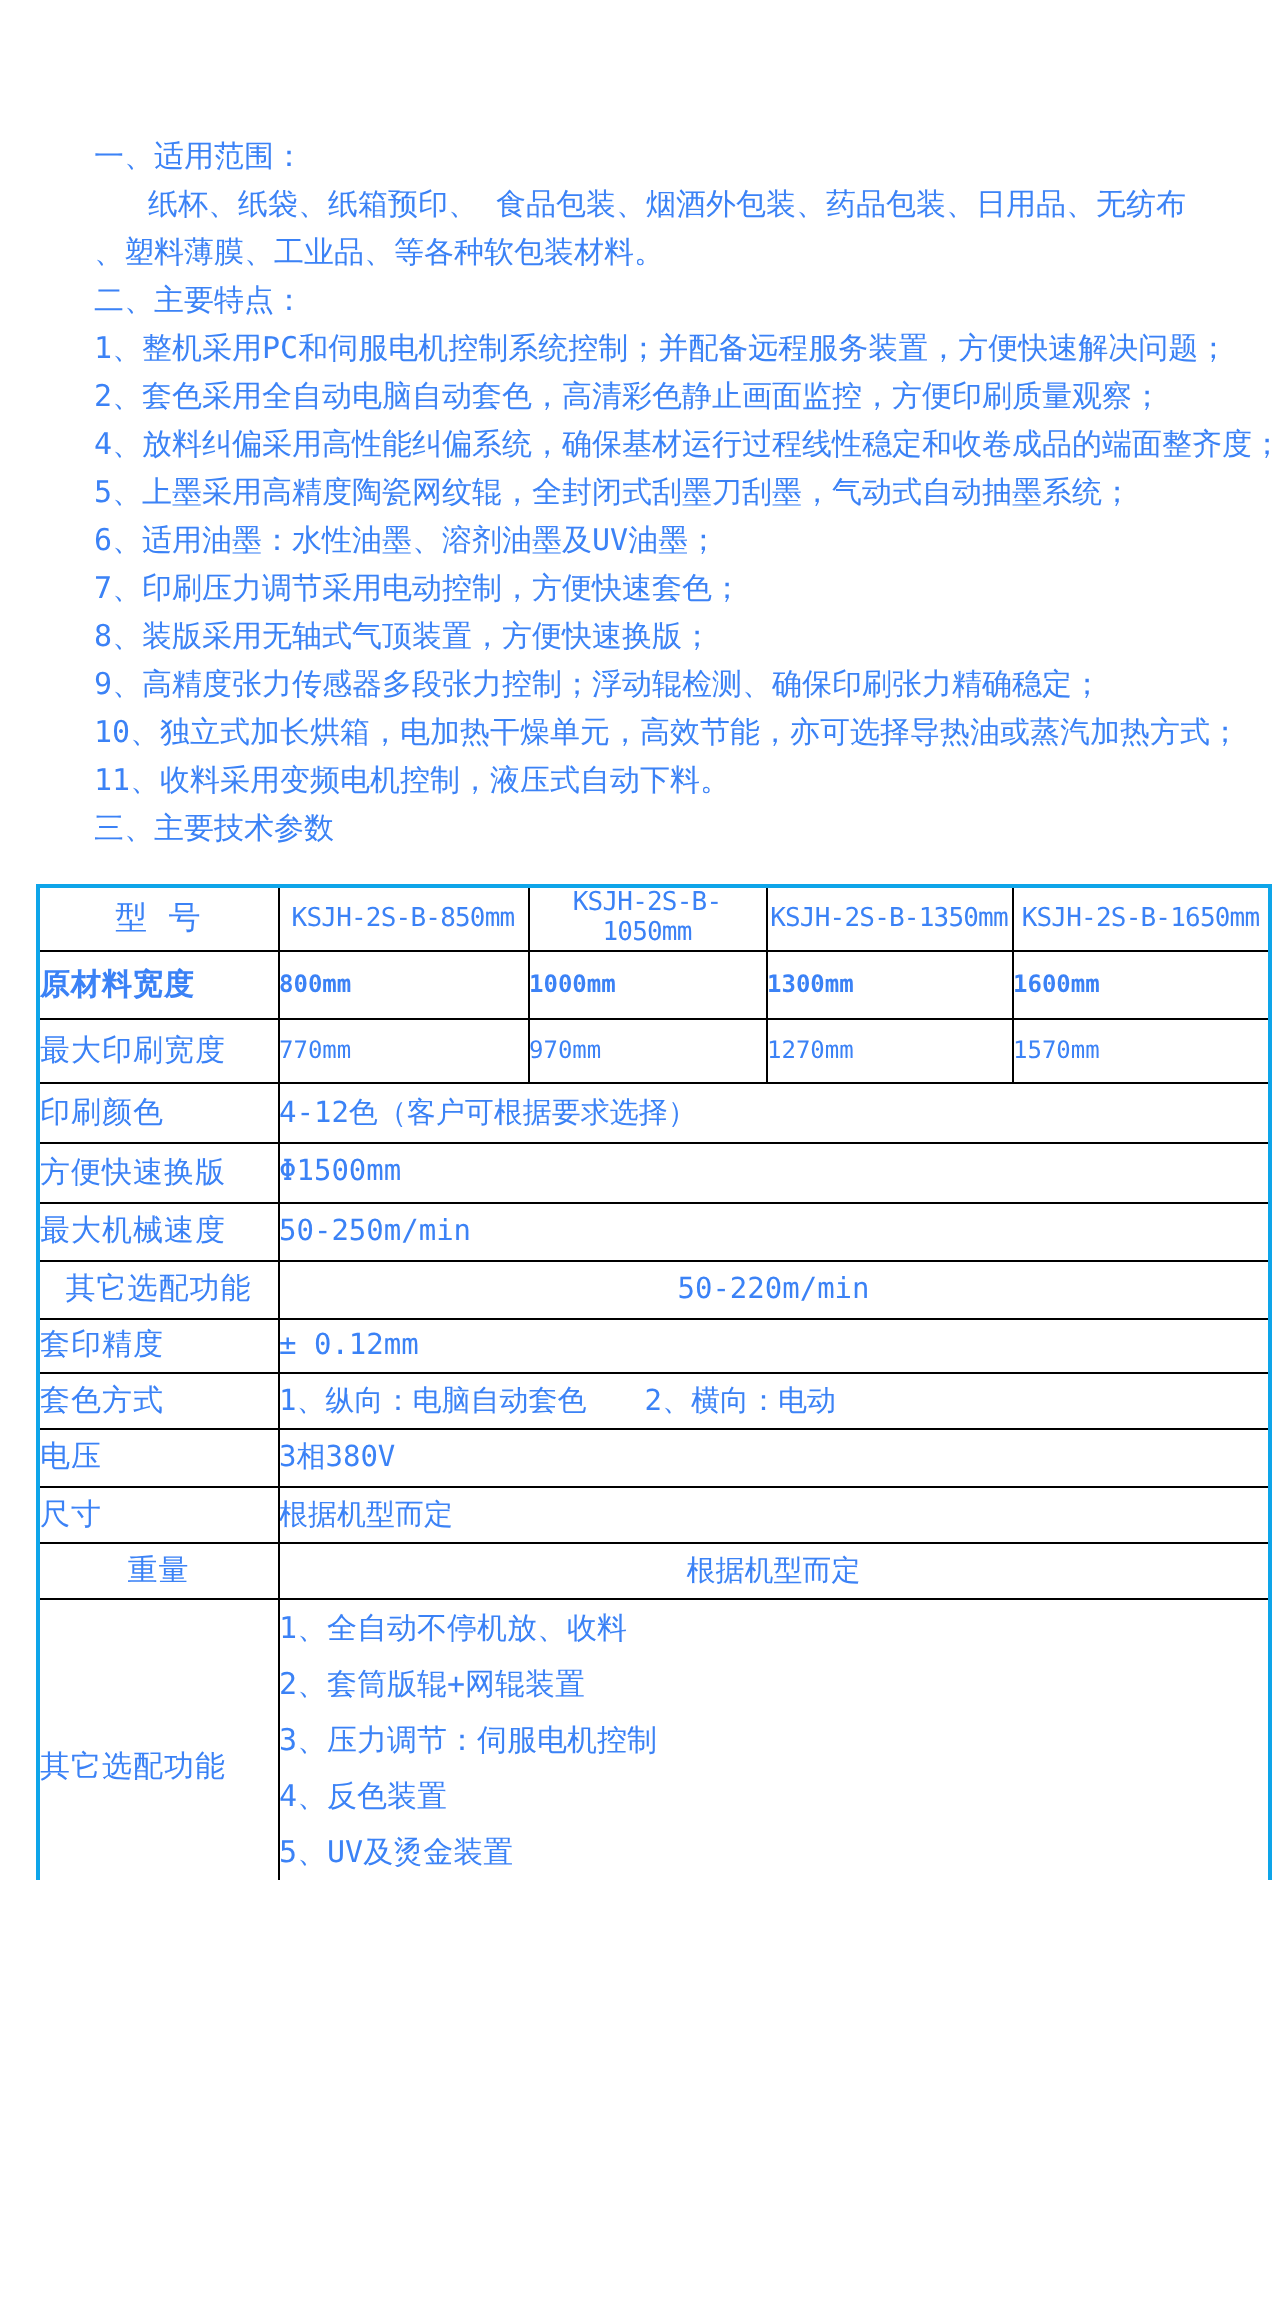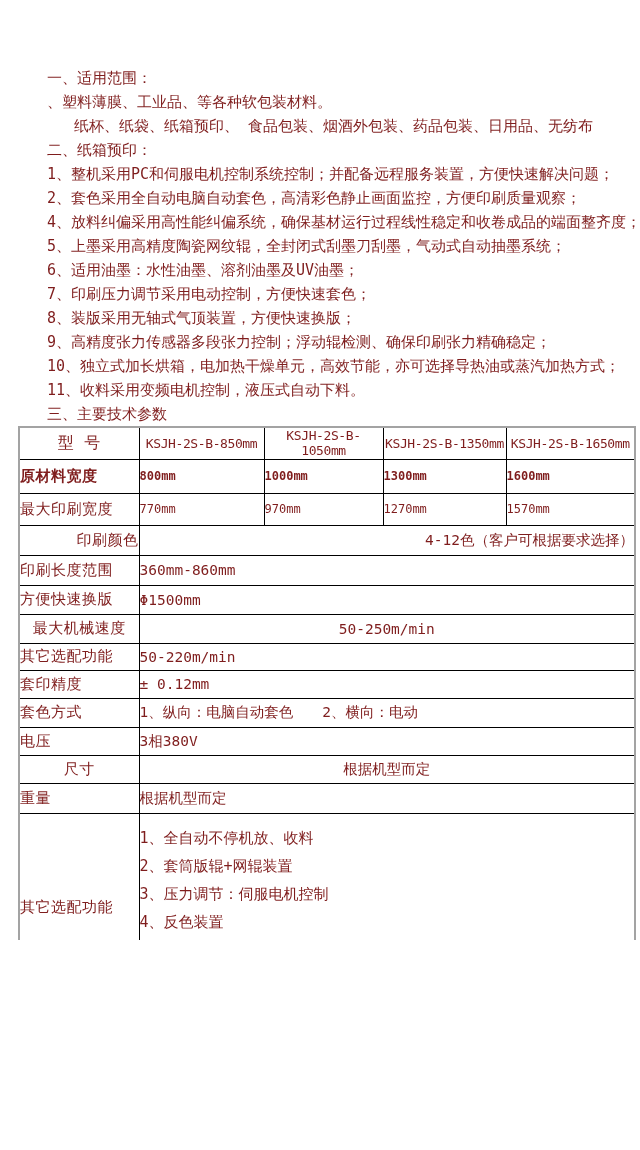--- a/index.html
+++ b/index.html
@@ -2,53 +2,53 @@
 <html><head>
 <meta charset="utf-8">
 <style>
   * { box-sizing: border-box; }
   html, body { margin: 0; padding: 0; background: #fff; }
   .page {
     position: relative;
     width: 640px;
     height: 940px;
     background: #ffffff;
-    color: #7f1d1d;
+    color: #3b82f6;
     font-family: "DejaVu Sans Mono", "DejaVu Serif", serif;
     overflow: hidden;
   }
   .doc {
     padding: 66px 5px 0 47px;
     font-size: 15px;
     line-height: 24px;
   }
   .line, .heading {
     margin: 0;
     white-space: nowrap;
   }
   .indent { padding-left: 27px; }
 
   table.spec {
     border-collapse: collapse;
     table-layout: fixed;
     width: 616px;
-    margin: 0 0 0 18px;
-    border: 2px solid #a3a3a3;
+    margin: 16px 0 0 18px;
+    border: 2px solid #0ea5e9;
   }
   table.spec td {
     border: 1px solid #000;
     padding: 0;
     vertical-align: middle;
     overflow: hidden;
   }
   
   tbody tr:nth-child(1)  { height: 32px; }
   tbody tr:nth-child(2)  { height: 34px; font-weight: bold; }
   tbody tr:nth-child(3)  { height: 32px; }
-  tbody tr:nth-child(4)  { height: 30px; text-align: right; }
+  tbody tr:nth-child(4)  { height: 30px; }
   tbody tr:nth-child(5)  { height: 30px; }
   tbody tr:nth-child(6)  { height: 29px; }
   tbody tr:nth-child(7)  { height: 29px; text-align: center; }
   tbody tr:nth-child(8)  { height: 27px; }
   tbody tr:nth-child(9)  { height: 28px; }
   tbody tr:nth-child(10) { height: 29px; }
   tbody tr:nth-child(11) { height: 28px; }
   tbody tr:nth-child(12) { height: 28px; text-align: center; }
   tbody tr:nth-child(13) { height: 30px; }
   tbody tr:nth-child(14) { height: 190px; }
@@ -86,24 +86,24 @@
     white-space: nowrap;
   }
 </style>
 </head>
 <body>
 
 <div class="page">
   <div class="doc">
 
     <p class="heading">一、适用范围：</p>
+    <p class="line indent">纸杯、纸袋、纸箱预印、 食品包装、烟酒外包装、药品包装、日用品、无纺布</p>
     <p class="line">、塑料薄膜、工业品、等各种软包装材料。</p>
-    <p class="line indent">纸杯、纸袋、纸箱预印、 食品包装、烟酒外包装、药品包装、日用品、无纺布</p>
 
-    <p class="heading">二、纸箱预印：</p>
+    <p class="heading">二、主要特点：</p>
 
     <div>
         <p class="line">1、整机采用PC和伺服电机控制系统控制；并配备远程服务装置，方便快速解决问题；</p>
         <p class="line">2、套色采用全自动电脑自动套色，高清彩色静止画面监控，方便印刷质量观察；</p>
         <p class="line">4、放料纠偏采用高性能纠偏系统，确保基材运行过程线性稳定和收卷成品的端面整齐度；</p>
         <p class="line">5、上墨采用高精度陶瓷网纹辊，全封闭式刮墨刀刮墨，气动式自动抽墨系统；</p>
         <p class="line">6、适用油墨：水性油墨、溶剂油墨及UV油墨；</p>
         <p class="line">7、印刷压力调节采用电动控制，方便快速套色；</p>
         <p class="line">8、装版采用无轴式气顶装置，方便快速换版；</p>
         <p class="line">9、高精度张力传感器多段张力控制；浮动辊检测、确保印刷张力精确稳定；</p>
@@ -142,24 +142,20 @@
           <td class="val">770mm</td>
           <td class="val">970mm</td>
           <td class="val">1270mm</td>
           <td class="val">1570mm</td>
         </tr>
         <tr>
           <td class="lbl">印刷颜色</td>
           <td class="mval" colspan="4">4-12色（客户可根据要求选择）</td>
         </tr>
         <tr>
-          <td class="lbl">印刷长度范围</td>
-          <td class="mval" colspan="4">360mm-860mm</td>
-        </tr>
-        <tr>
           <td class="lbl">方便快速换版</td>
           <td class="mval" colspan="4">Φ1500mm</td>
         </tr>
         <tr>
           <td class="lbl">最大机械速度</td>
           <td class="mval" colspan="4">50-250m/min</td>
         </tr>
         <tr>
           <td class="lbl">其它选配功能</td>
           <td class="mval" colspan="4">50-220m/min</td>

